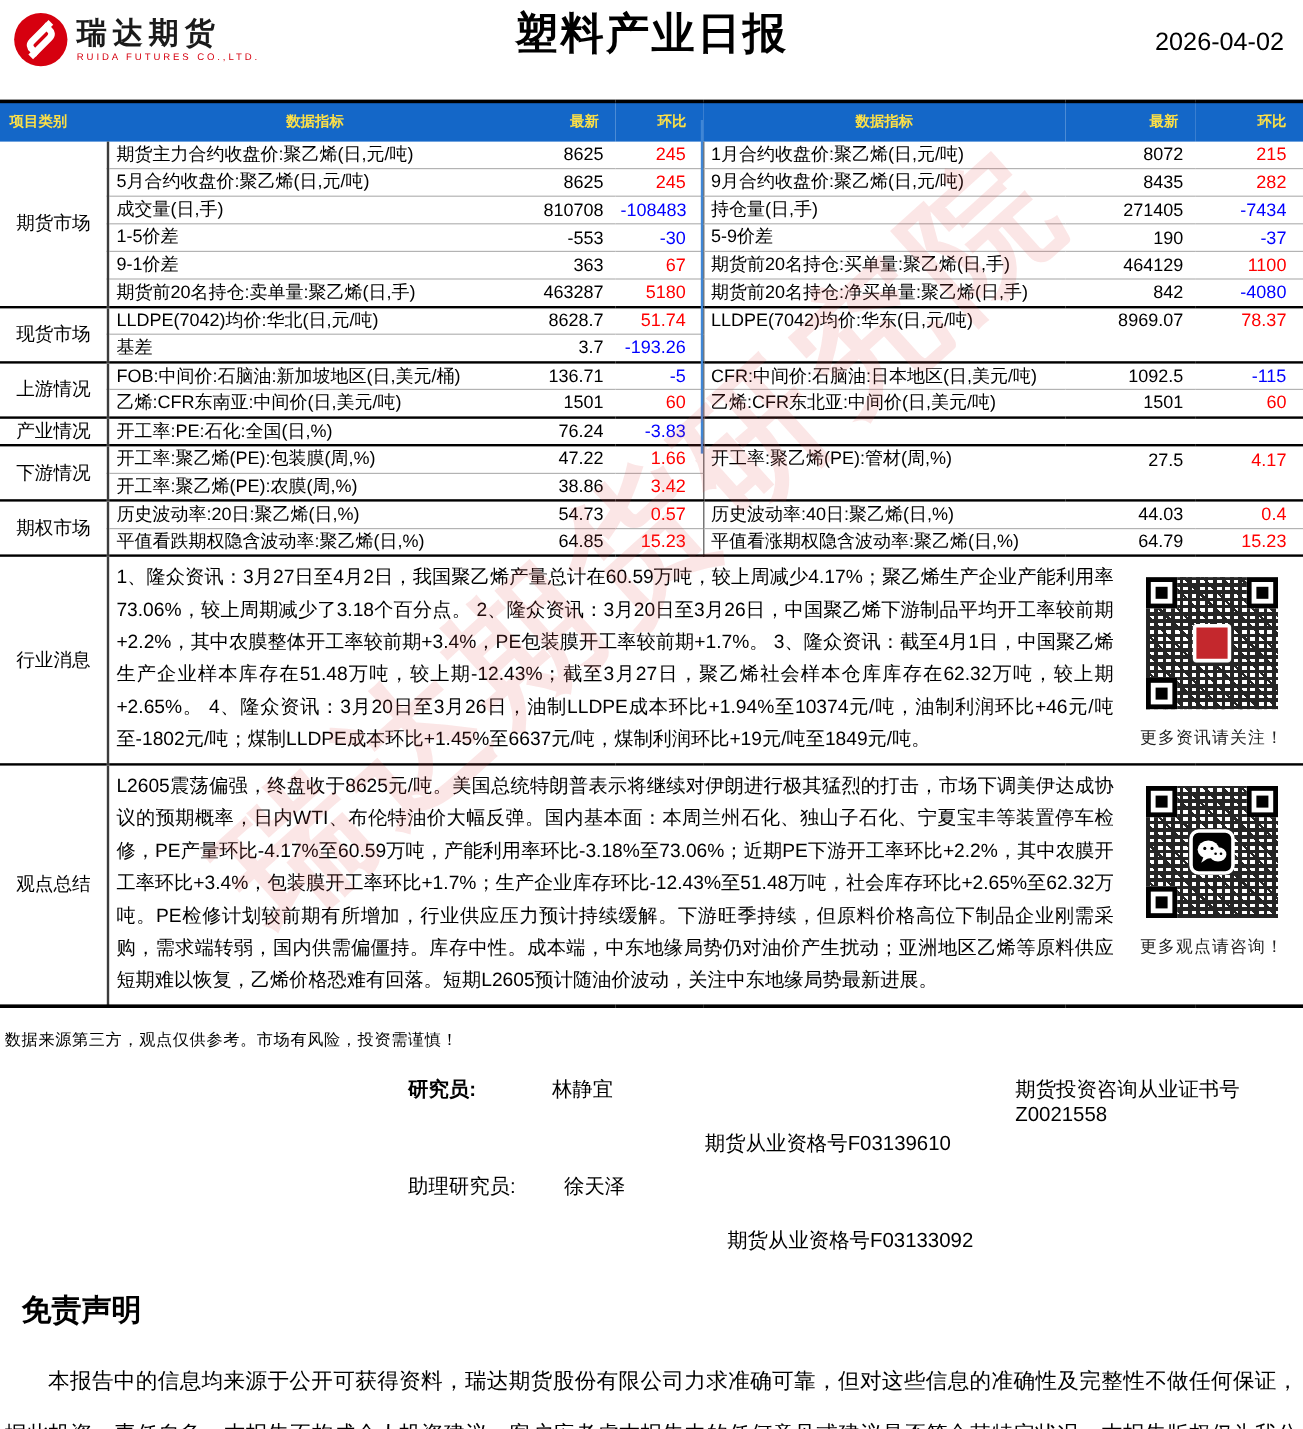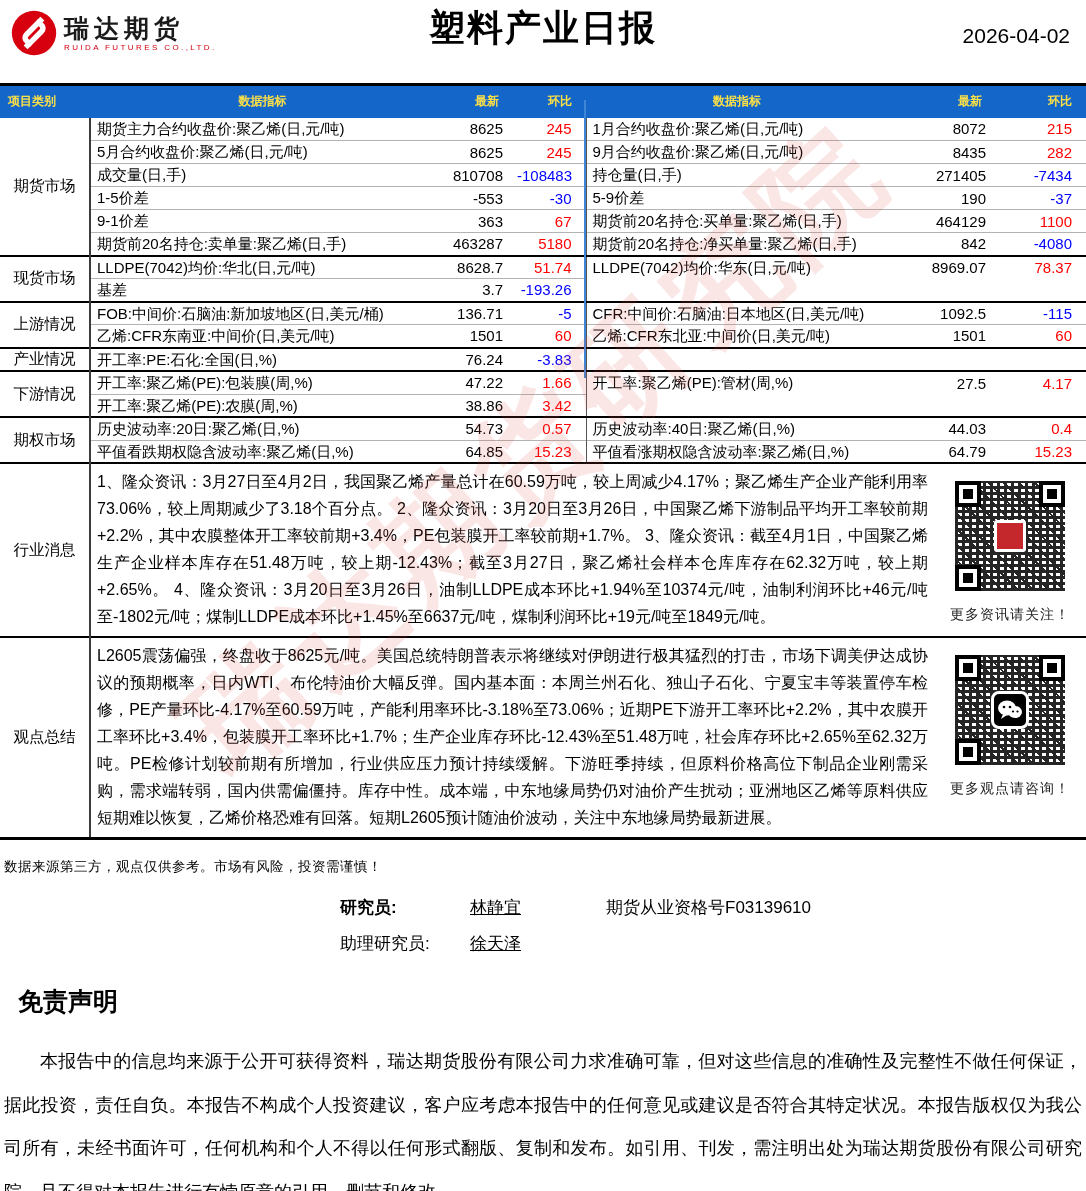--- a/index.html
+++ b/index.html
@@ -63,22 +63,22 @@
     background:#3f86d6; }
   .watermark { position:absolute; left:150px; top:690px; font-size:118px; font-weight:bold;
     color:rgba(226,80,80,0.14); transform:rotate(-42deg); transform-origin:left top;
     white-space:nowrap; pointer-events:none; letter-spacing:10px; }
   
   .note { font-size:13.5px; padding:18px 4px 0; letter-spacing:0.5px; }
   .res-block { margin-top:20px; }
   .res-line { display:flex; margin-left:340px; font-size:17px; margin-bottom:13px; }
   .res-label { width:112px; }
   .res-label.bold { font-weight:bold; }
-  .res-name { width:96px; margin-left:18px;text-decoration:underline; }
-  .res-cert { width:238px; margin-left:40px; }
+  .res-name { width:96px; margin-left:18px; }
+  .res-cert { width:238px; margin-left:40px;margin-top:45px; }
   .res-cert2 { margin-left:42px; }
   
   .disc { margin:30px 4px 0; }
   .disc-title { font-size:25px; font-weight:bold; margin-bottom:22px; padding-left:14px; }
   .disc-body { font-size:18px; line-height:2.42; text-align:justify; text-indent:2em; }
 </style>
 </head>
 <body>
 
 <div class="rpt-header">
@@ -313,23 +313,25 @@
 <div class="col-artifact"></div>
 <div class="watermark">瑞达期货研究院</div>
 
 <div class="note">数据来源第三方，观点仅供参考。市场有风险，投资需谨慎！</div>
 
 <div class="res-block">
   <div class="res-line">
     <span class="res-label bold">研究员:</span>
     <span class="res-name">林静宜</span>
     <span class="res-cert">期货从业资格号F03139610</span>
+    <span class="res-cert2">期货投资咨询从业证书号Z0021558</span>
   </div>
   <div class="res-line">
     <span class="res-label">助理研究员:</span>
     <span class="res-name">徐天泽</span>
+    <span class="res-cert">期货从业资格号F03133092</span>
   </div>
 </div>
 
 <div class="disc">
   <div class="disc-title">免责声明</div>
   <div class="disc-body">本报告中的信息均来源于公开可获得资料，瑞达期货股份有限公司力求准确可靠，但对这些信息的准确性及完整性不做任何保证，据此投资，责任自负。本报告不构成个人投资建议，客户应考虑本报告中的任何意见或建议是否符合其特定状况。本报告版权仅为我公司所有，未经书面许可，任何机构和个人不得以任何形式翻版、复制和发布。如引用、刊发，需注明出处为瑞达期货股份有限公司研究院，且不得对本报告进行有悖原意的引用、删节和修改。</div>
 </div>
 
 </body></html>

